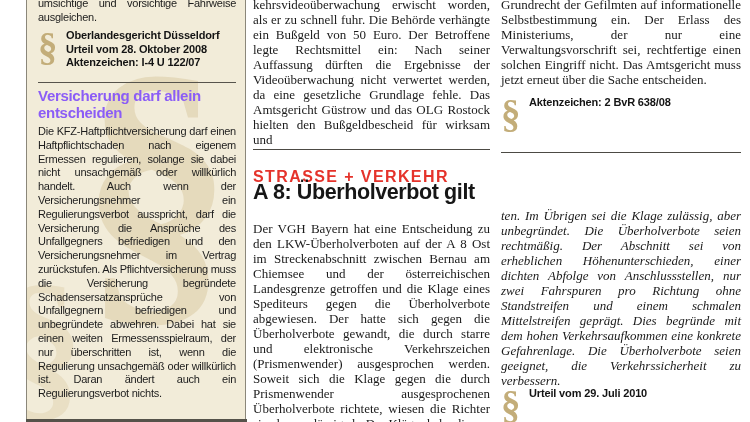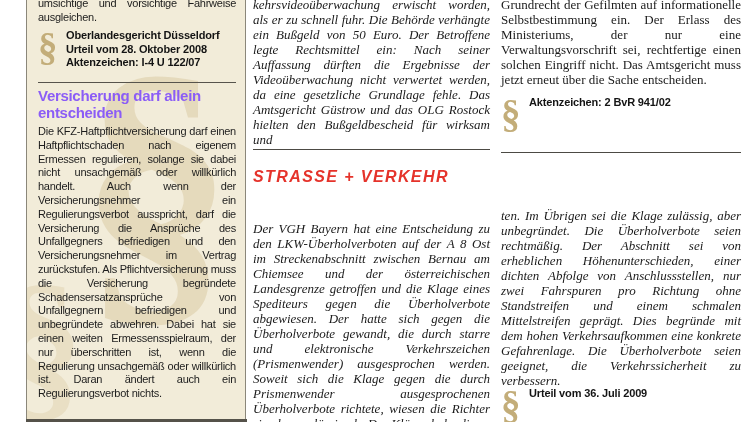--- a/index.html
+++ b/index.html
@@ -50,21 +50,21 @@
     font-family:"Liberation Serif", serif; font-weight:bold;
     font-size:39px; line-height:40px; color:#c3ad79;
   }
   .cit-line {
     font-size:11px; font-weight:bold; line-height:13.6px;
     letter-spacing:-0.15px; color:#141414; text-align:left;
   }
 
   
   .col { position:absolute; top:0; height:422px; }
-  .col-mid   { left:253px; width:237px;font-style:italic; }
+  .col-mid   { left:253px; width:237px; }
   .col-right { left:501px; width:240px; }
   .col > * { position:absolute; left:0; right:0; }
 
   .serif-body {
     font-family:"Liberation Serif", serif;
     font-size:13px; line-height:15px; text-align:justify; color:#1a1a1a;
   }
   .p-top { top:-3px; }
   .rule { height:1px; background:#4c4a44; }
   .rule-mid { top:149px; }
@@ -115,35 +115,36 @@
     </div>
   </aside>
   <div class="tanbox-bottom-rule"></div>
 
   <section class="col col-mid">
     <p class="serif-body p-top">kehrsvideoüberwachung erwischt worden, als er zu schnell fuhr. Die Behörde verhängte ein Bußgeld von 50 Euro. Der Betroffene legte Rechtsmittel ein: Nach seiner Auffassung dürften die Ergebnisse der Videoüberwachung nicht verwertet werden, da eine gesetzliche Grundlage fehle. Das Amtsgericht Güstrow und das OLG Rostock hielten den Bußgeldbescheid für wirksam und</p>
 
     <div class="rule rule-mid"></div>
 
     <div class="kicker">STRASSE + VERKEHR</div>
+    <h1 class="headline">A 8: Überholverbot gilt</h1>
 
     <p class="serif-body p-mid-2">Der VGH Bayern hat eine Entscheidung zu den LKW-Überholverboten auf der A 8 Ost im Streckenabschnitt zwischen Bernau am Chiemsee und der österreichischen Landesgrenze getroffen und die Klage eines Spediteurs gegen die Überholverbote abgewiesen. Der hatte sich gegen die Überholverbote gewandt, die durch starre und elektronische Verkehrszeichen (Prismenwender) ausgesprochen werden. Soweit sich die Klage gegen die durch Prismenwender ausgesprochenen Überholverbote richtete, wiesen die Richter sie als unzulässig ab: Der Kläger habe die</p>
   </section>
 
   <section class="col col-right">
     <p class="serif-body p-top">Grundrecht der Gefilmten auf informationelle Selbstbestimmung ein. Der Erlass des Ministeriums, der nur eine Verwaltungsvorschrift sei, rechtfertige einen solchen Eingriff nicht. Das Amtsgericht muss jetzt erneut über die Sache entscheiden.</p>
 
     <div class="citation cit-right-top">
       <span class="par-icon">§</span>
-      <div class="cit-line">Aktenzeichen: 2 BvR 941/02</div>
+      <div class="cit-line">Aktenzeichen: 2 BvR 638/08</div>
     </div>
 
     <div class="rule rule-right"></div>
 
     <p class="serif-body p-right-2">ten. Im Übrigen sei die Klage zulässig, aber unbegründet. Die Überholverbote seien rechtmäßig. Der Abschnitt sei von erheblichen Höhenunterschieden, einer dichten Abfolge von Anschlussstellen, nur zwei Fahrspuren pro Richtung ohne Standstreifen und einem schmalen Mittelstreifen geprägt. Dies begründe mit dem hohen Verkehrsaufkommen eine konkrete Gefahrenlage. Die Überholverbote seien geeignet, die Verkehrssicherheit zu verbessern.</p>
 
     <div class="citation cit-right-bottom">
       <span class="par-icon">§</span>
-      <div class="cit-line">Urteil vom 36. Juli 2009</div>
+      <div class="cit-line">Urteil vom 29. Juli 2010</div>
     </div>
   </section>
 
 </div>
 
 </body></html>

